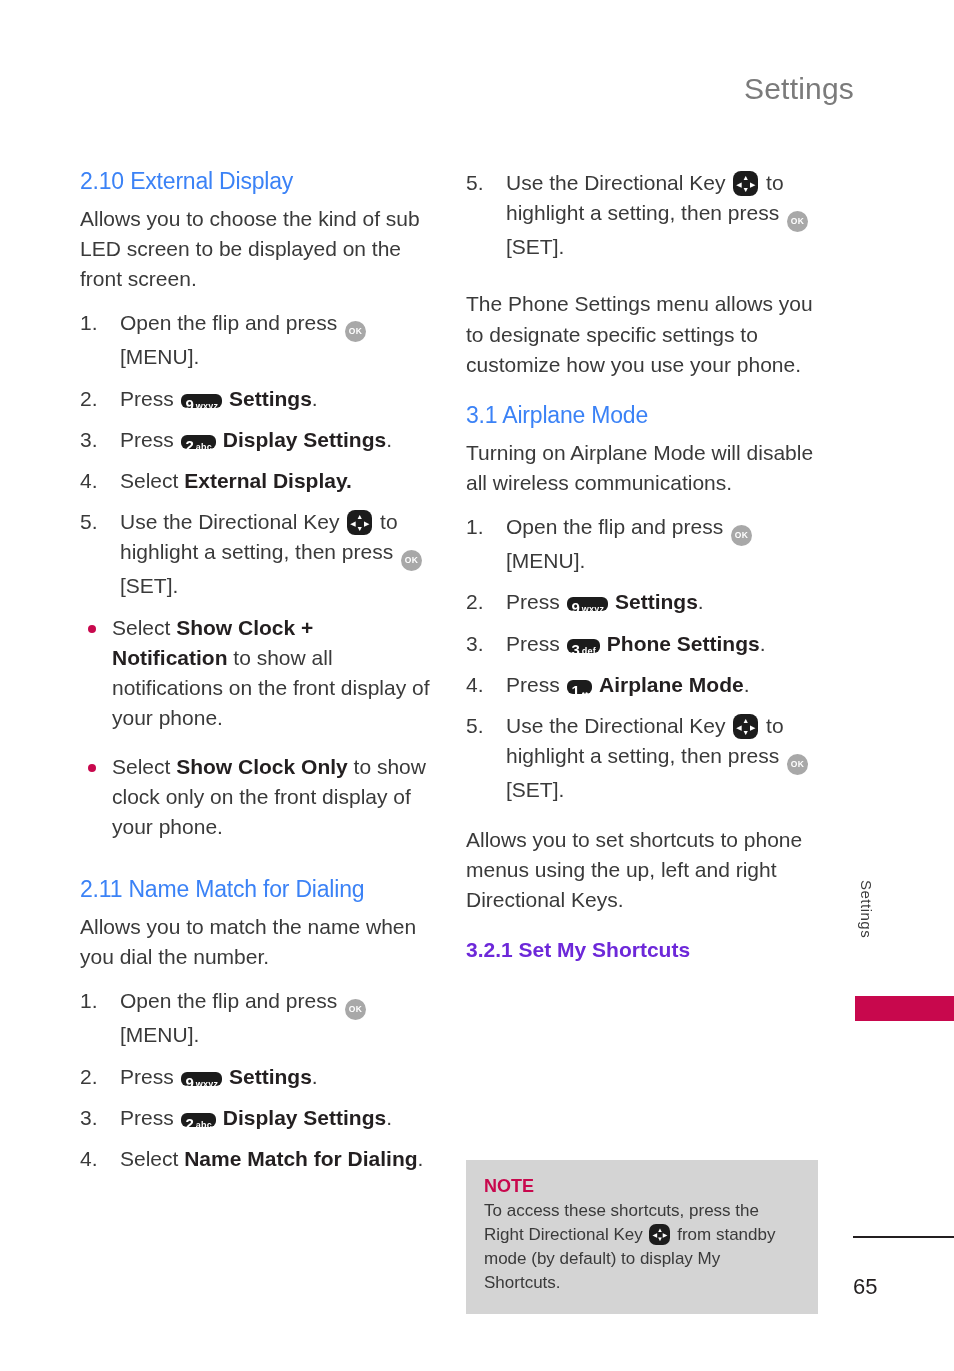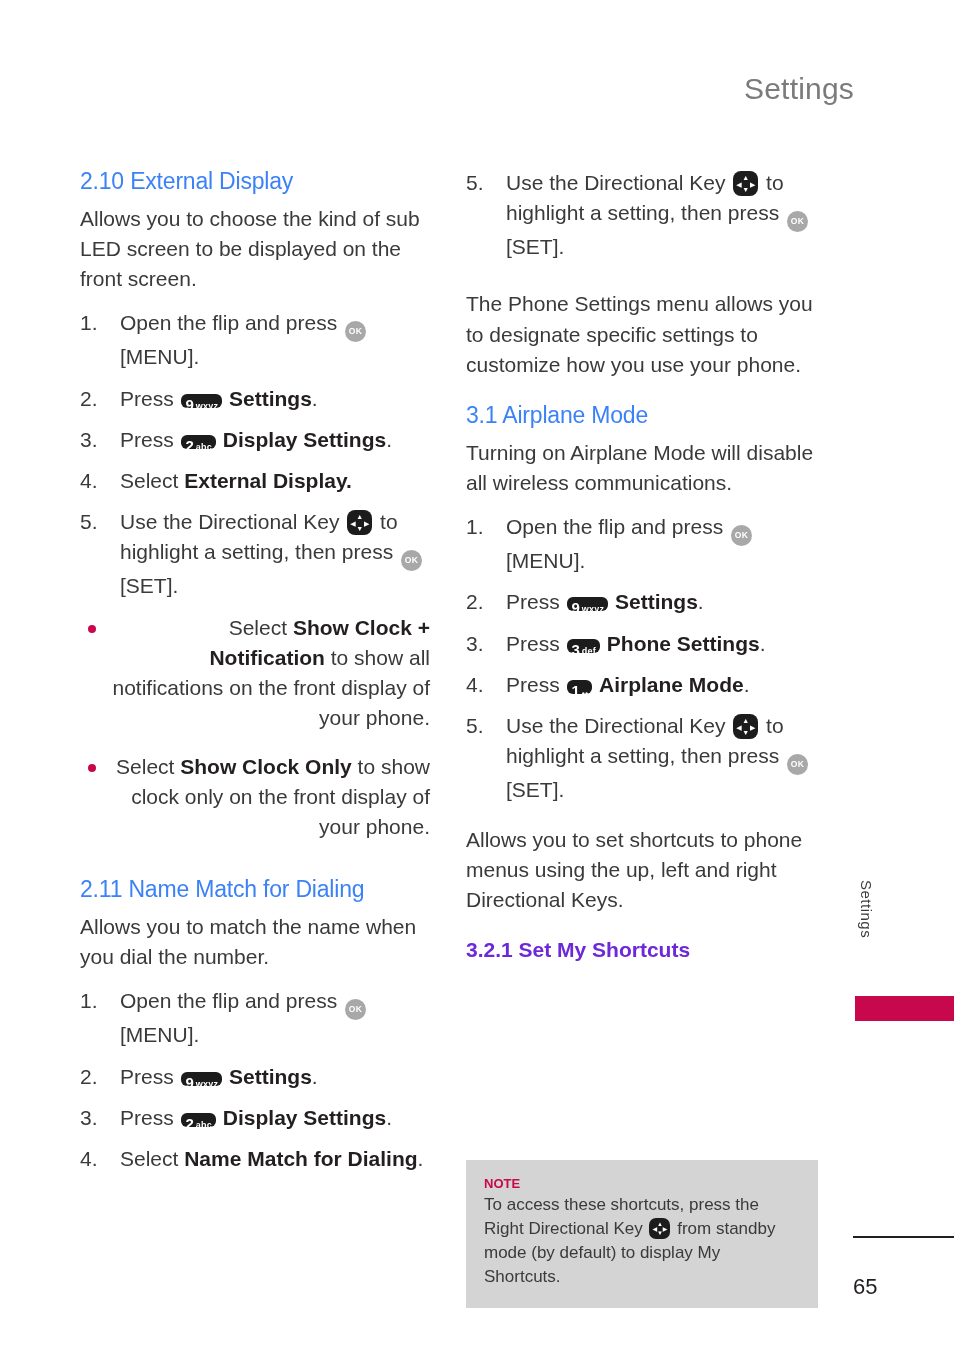--- a/index.html
+++ b/index.html
@@ -113,21 +113,20 @@
     top: 0;
     width: 34px;
     text-align: left;
     color: #3a3a3a;
   }
 
   ul.bullets {
     list-style: none;
     margin: 0 0 6px 0;
     padding: 0;
-    text-align: right;
   }
   ul.bullets > li {
     position: relative;
     padding-left: 32px;
     font-size: 21px;
     line-height: 1.44;
     color: #3a3a3a;
     margin-bottom: 18px;
   }
   ul.bullets > li::before {
@@ -225,21 +224,21 @@
     left: 466px;
     top: 1160px;
     width: 352px;
     padding: 16px 18px 18px 18px;
     background: #d4d4d4;
     box-sizing: border-box;
   }
   .note-title {
     color: #c8084d;
     font-weight: bold;
-    font-size: 13px;
+    font-size: 18px;
     margin: 0 0 2px 0;
   }
   .note-body {
     font-size: 17px;
     line-height: 1.42;
     color: #3a3a3a;
     margin: 0;
   }
   .note-rule {
     position: absolute;

